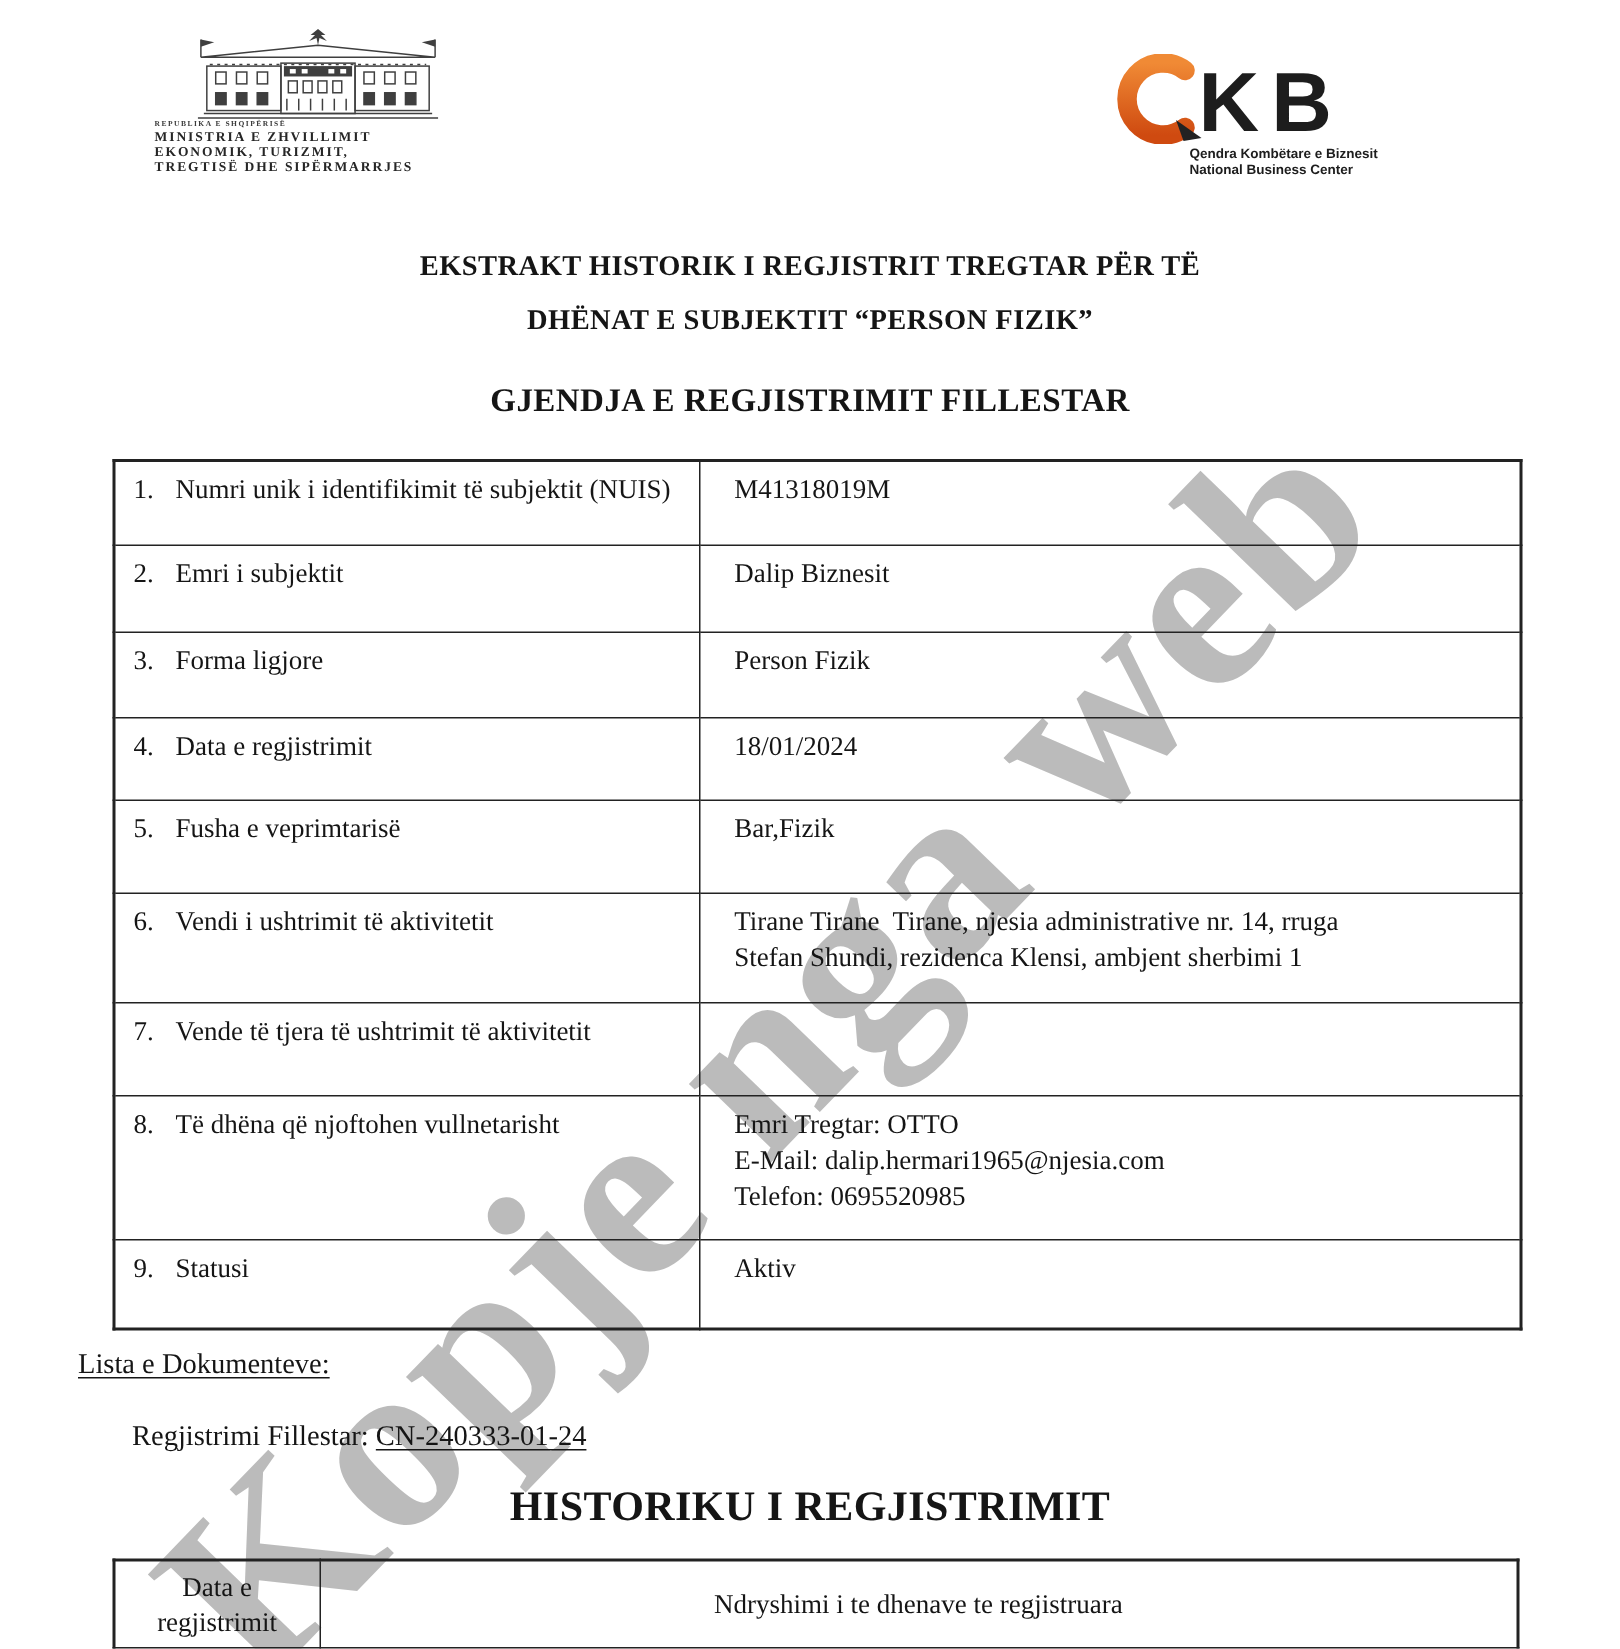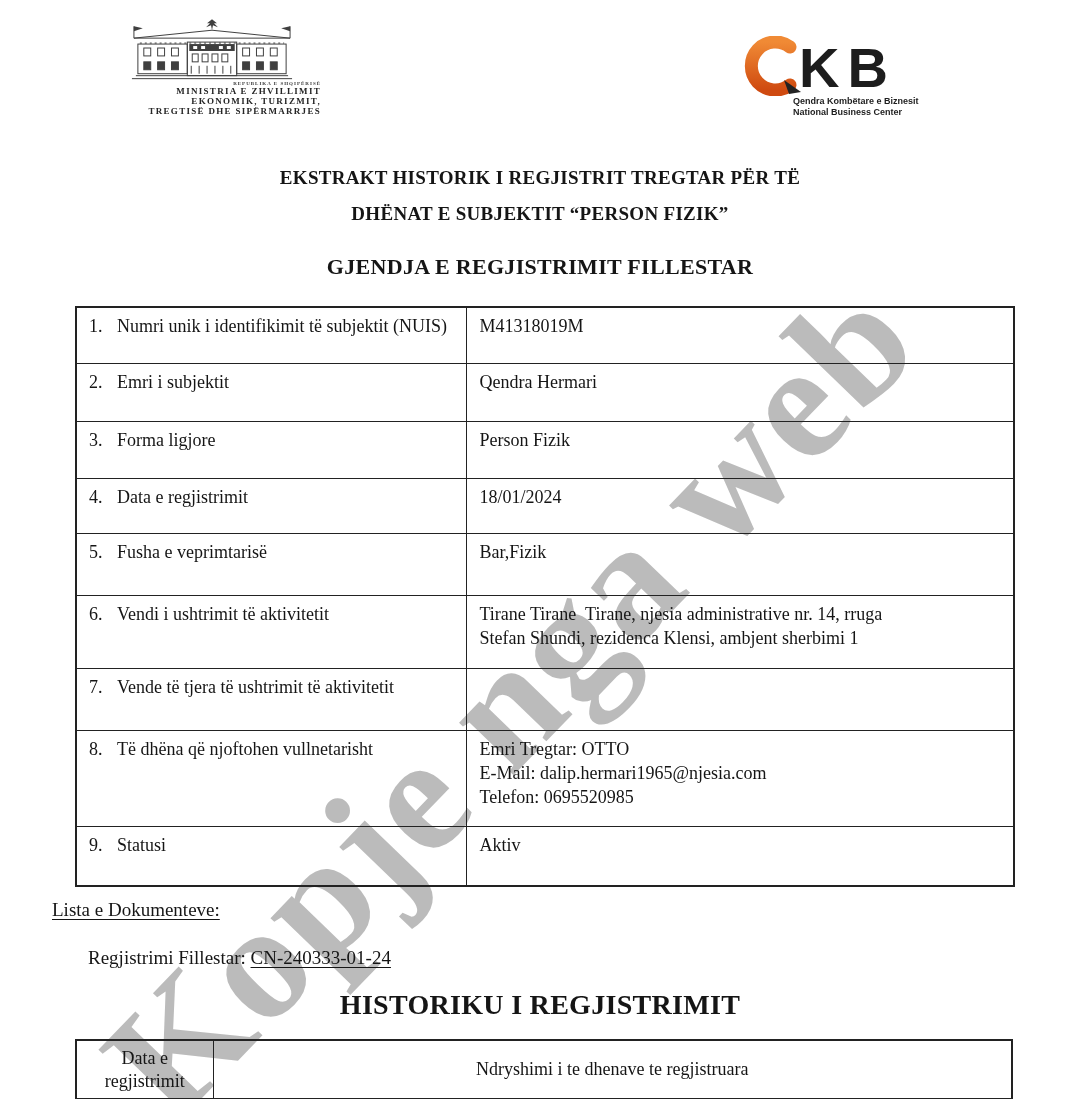--- a/index.html
+++ b/index.html
@@ -13,36 +13,36 @@
   .watermark {
     position:absolute; left:510px; top:700px; z-index:1;
     transform:translate(-50%,-50%) rotate(-46deg);
     font-size:165px; font-weight:bold; white-space:nowrap;
     color:rgba(105,105,105,0.45); letter-spacing:2px;
     pointer-events:none;
   }
   .content { position:relative; z-index:2; }
   
   .header { position:relative; height:146px; }
-  .ministry { position:absolute; left:103px; top:18px; width:218px; text-align:right; }
+  .ministry { position:absolute; left:103px; top:18px; width:218px; text-align:left; }
   .ministry svg { display:block; margin:0 auto; }
   .min-cap0 { font-size:5px; font-weight:bold; letter-spacing:1px; color:#3a3a3a; margin-top:1px; }
   .min-cap  { font-size:9px; font-weight:bold; letter-spacing:1.3px; color:#262626; line-height:10px; }
   .qkb { position:absolute; left:743px; top:36px; width:210px; }
   .qkb-captions { margin:-4px 0 0 50px; font-family:"Liberation Sans","DejaVu Sans",sans-serif; }
   .qkb-cap { font-size:9px; font-weight:bold; color:#1d1d1d; line-height:10.5px; }
   
   .title { margin:14px 55px 0; text-align:center; font-size:19px; font-weight:bold; line-height:36px; letter-spacing:0.3px; }
   .subtitle { margin-top:22px; text-align:center; font-size:22px; font-weight:bold; letter-spacing:0.3px; }
   
   table { border-collapse:collapse; table-layout:fixed; }
   .main-table { width:938px; margin:26px 0 0 75px; border:2px solid #222; }
   .main-table td { border:1px solid #222; vertical-align:top; font-size:18px; line-height:24px; }
   .main-table td.c1 { width:390px; padding:6px 8px 6px 12px; }
-  .main-table td.c2 { width:548px; padding:6px 8px 6px 13px; }
+  .main-table td.c2 { width:548px; padding:6px 8px 6px 23px; }
   .c1 .cellrow { display:flex; }
   .c1 .num { width:28px; flex:none; }
   .c1 .lbl { flex:1; padding-right:10px; text-align:justify; }
   .c2 div { white-space:pre-wrap; }
   .main-table tr:nth-child(1) td { height:56px; }
   .main-table tr:nth-child(2) td { height:58px; }
   .main-table tr:nth-child(3) td { height:57px; }
   .main-table tr:nth-child(4) td { height:55px; }
   .main-table tr:nth-child(5) td { height:62px; }
   .main-table tr:nth-child(6) td { height:73px; }
@@ -161,21 +161,21 @@
           </td>
       </tr>
       <tr>
         <td class="c1">
             <div class="cellrow">
               <span class="num">2.</span>
               <div class="lbl">Emri i subjektit</div>
             </div>
           </td>
         <td class="c2">
-            <div>Qendra Hermari</div>
+            <div>Dalip Biznesit</div>
           </td>
       </tr>
       <tr>
         <td class="c1">
             <div class="cellrow">
               <span class="num">3.</span>
               <div class="lbl">Forma ligjore</div>
             </div>
           </td>
         <td class="c2">

